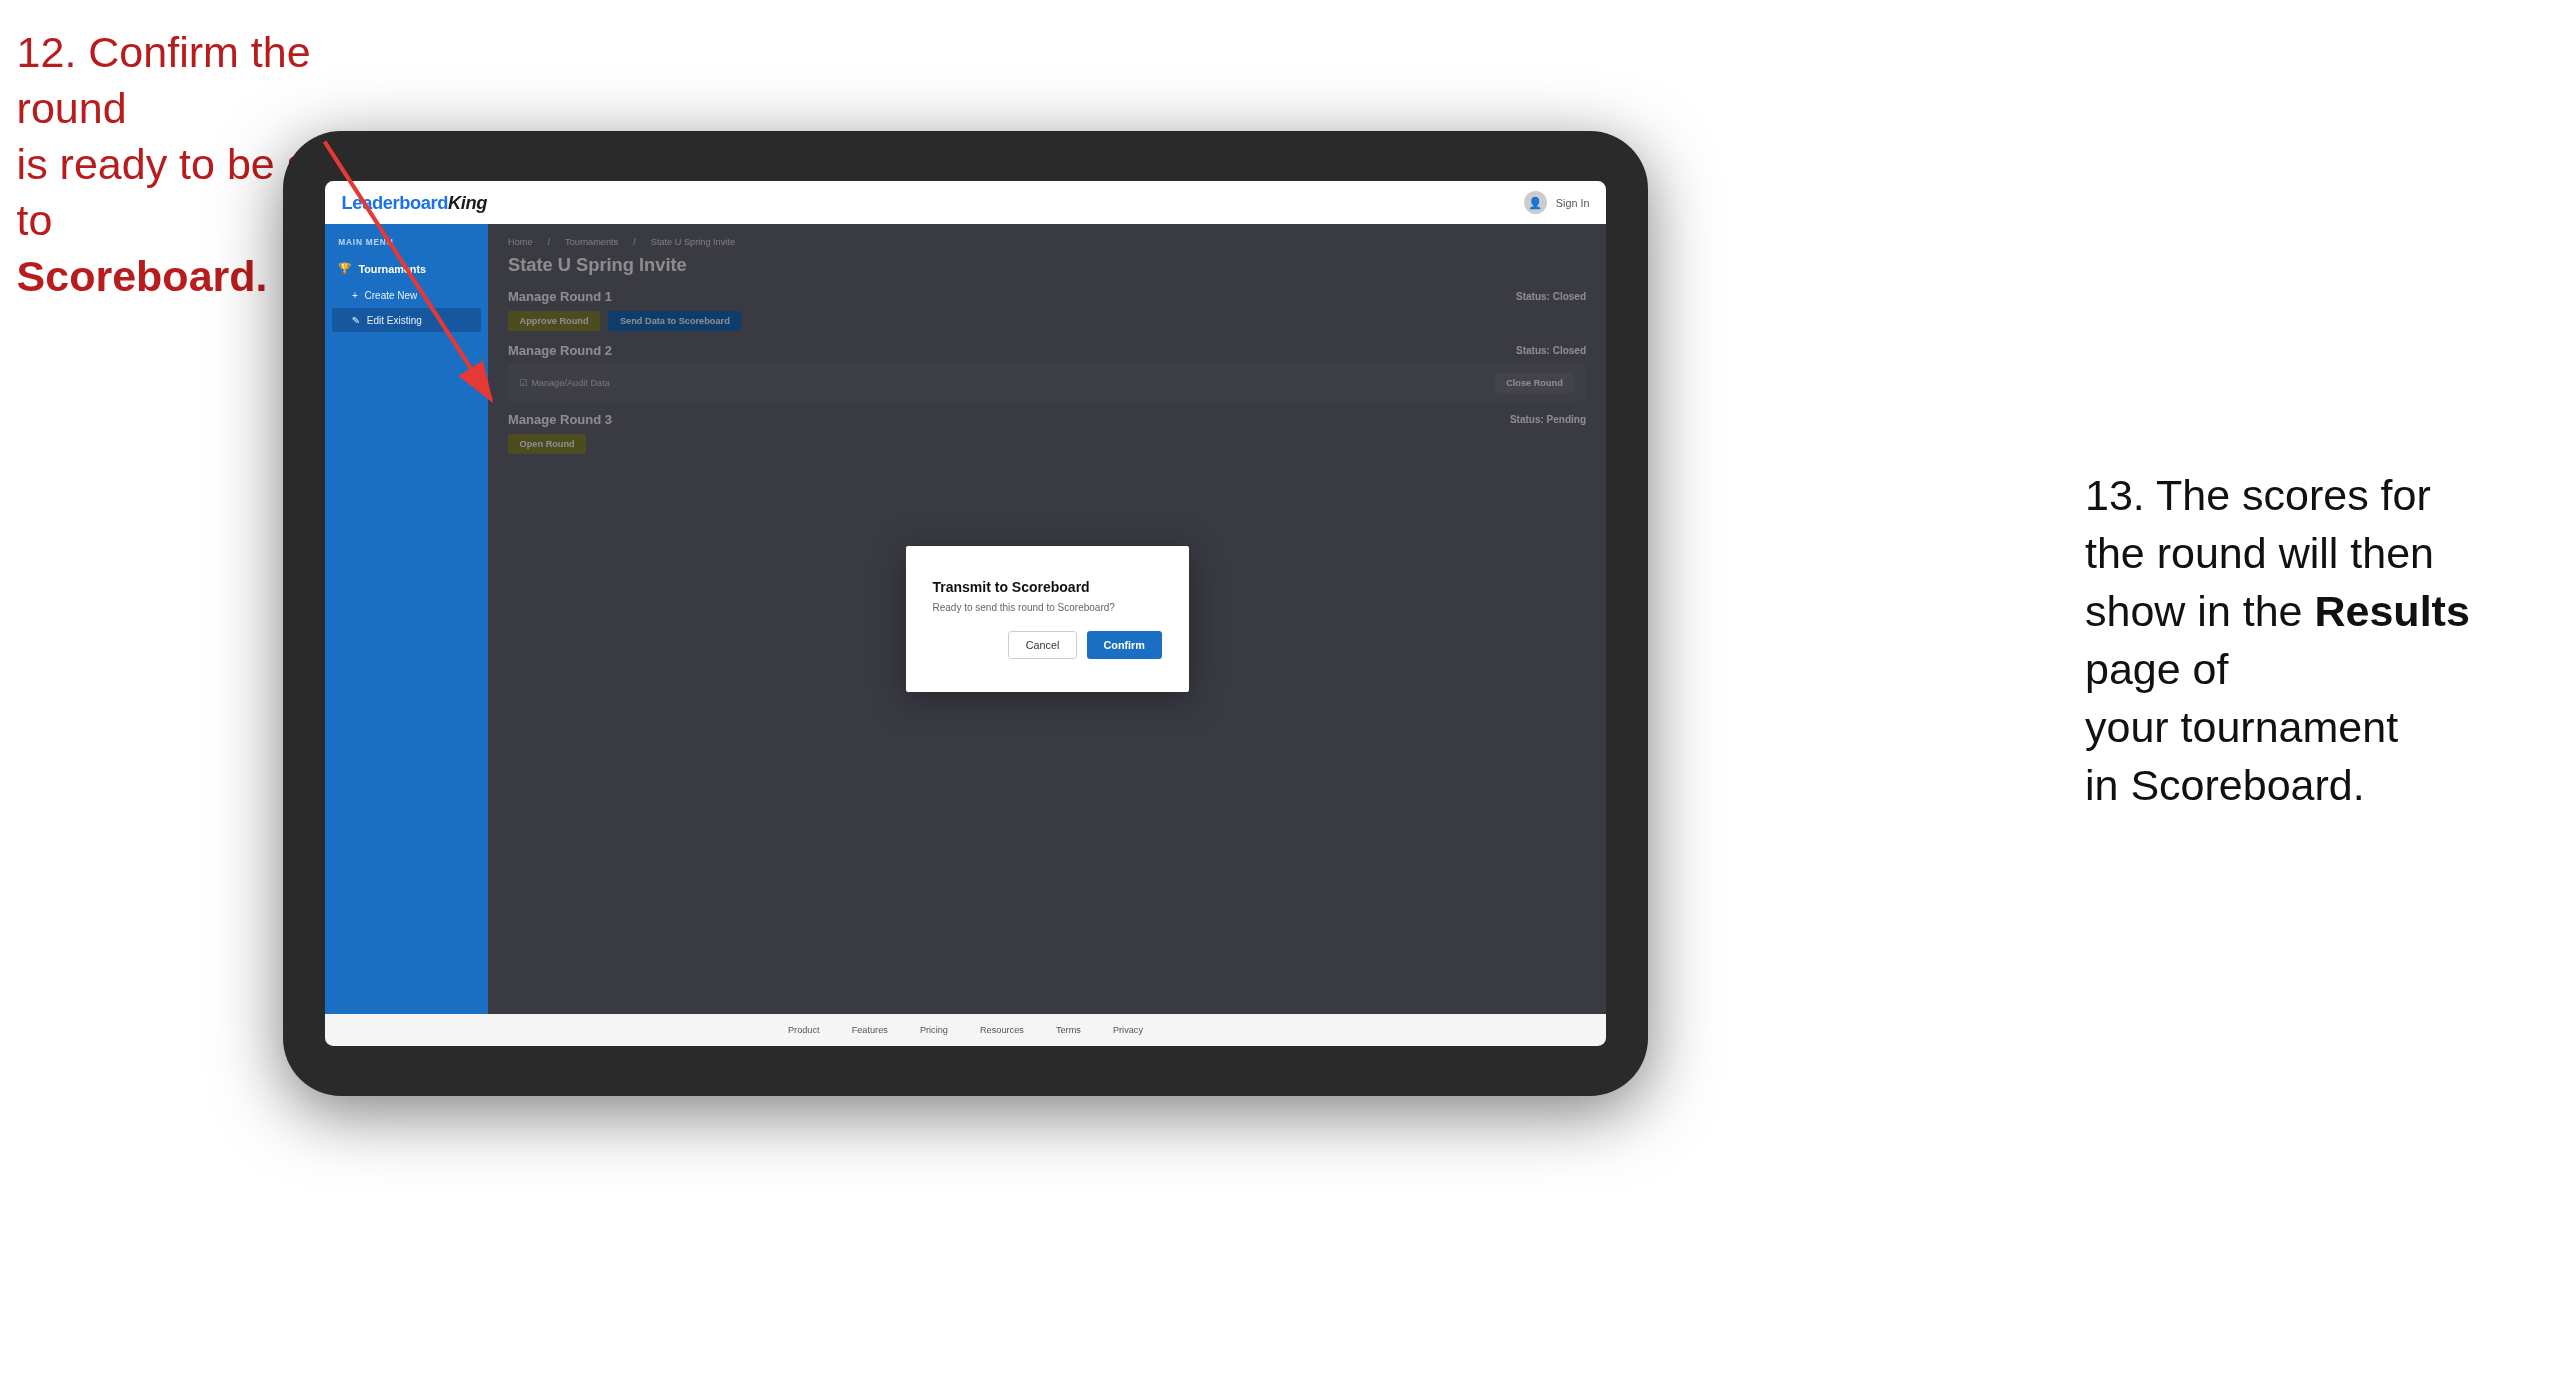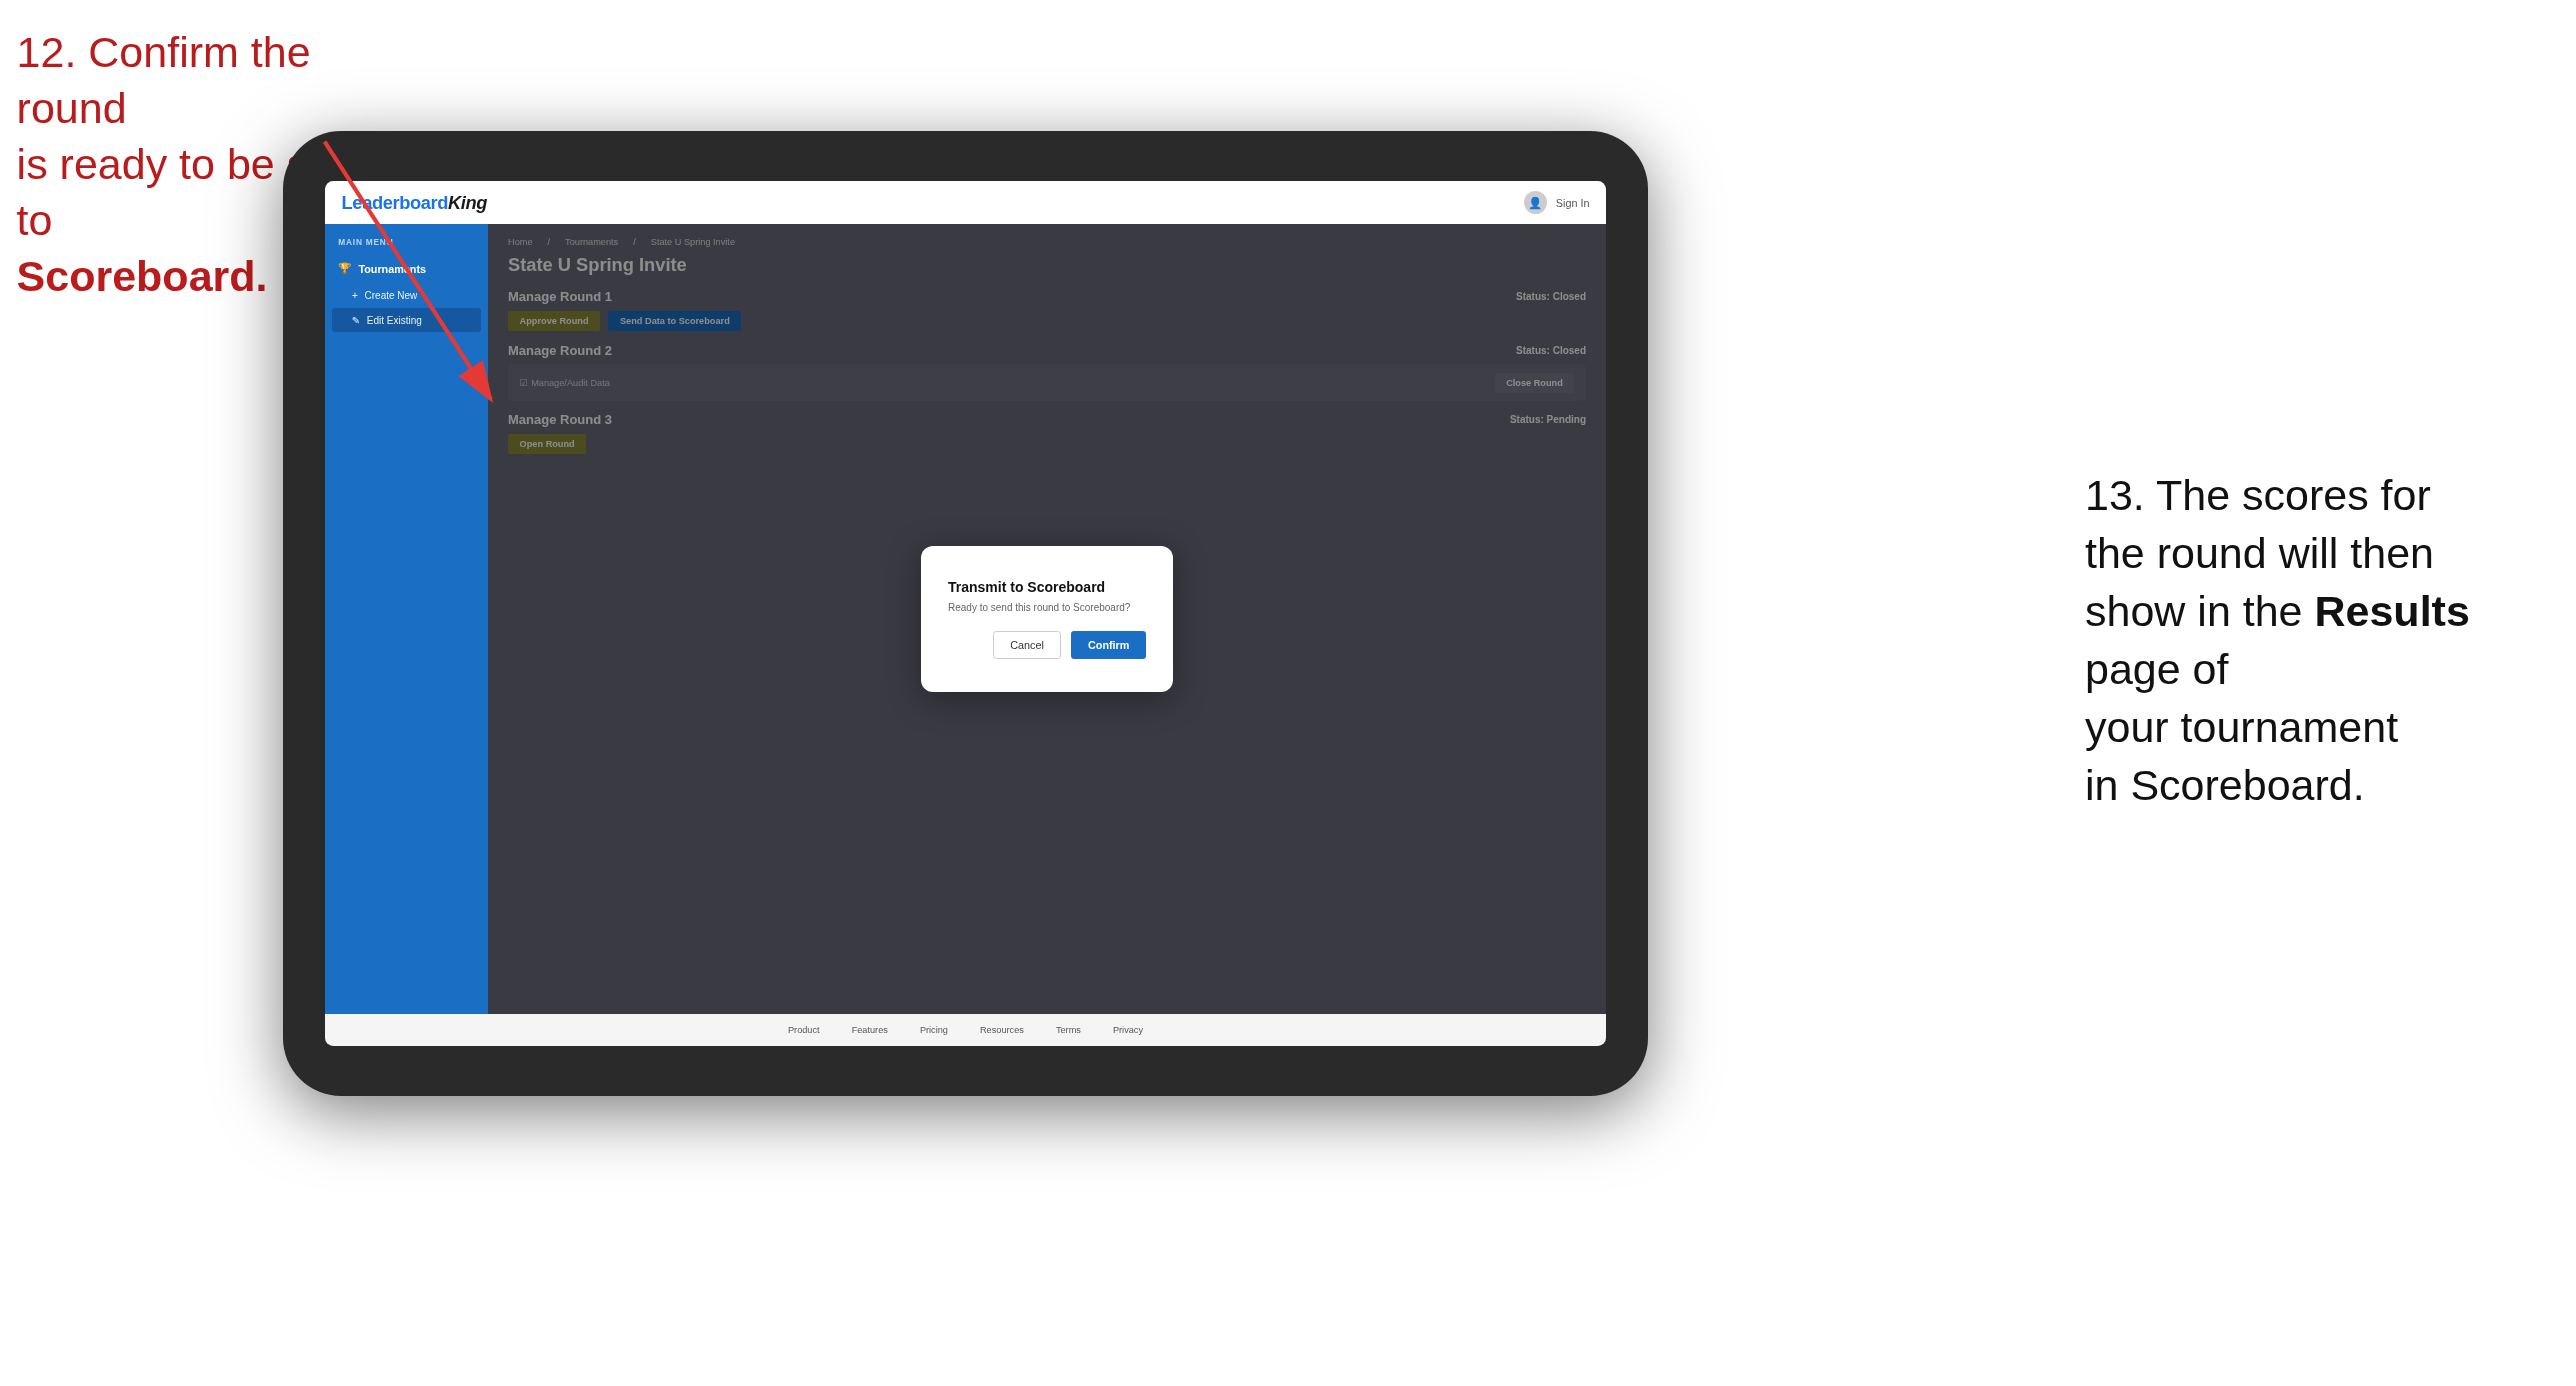--- a/index.html
+++ b/index.html
@@ -284,23 +284,23 @@
       bottom: 0;
       background: rgba(0,0,0,0.45);
       display: flex;
       align-items: center;
       justify-content: center;
       z-index: 100;
     }
 
     .modal {
       background: #fff;
-      border-radius: 12px;
+      border-radius: 2px;
       padding: 33px 27px;
-      width: 252px;
+      width: 283px;
       box-shadow: 0 6.7px 33px rgba(0,0,0,0.35);
     }
 
     .modal-title {
       font-size: 14px;
       font-weight: 700;
       color: #111;
       margin-bottom: 6.7px;
     }
 

